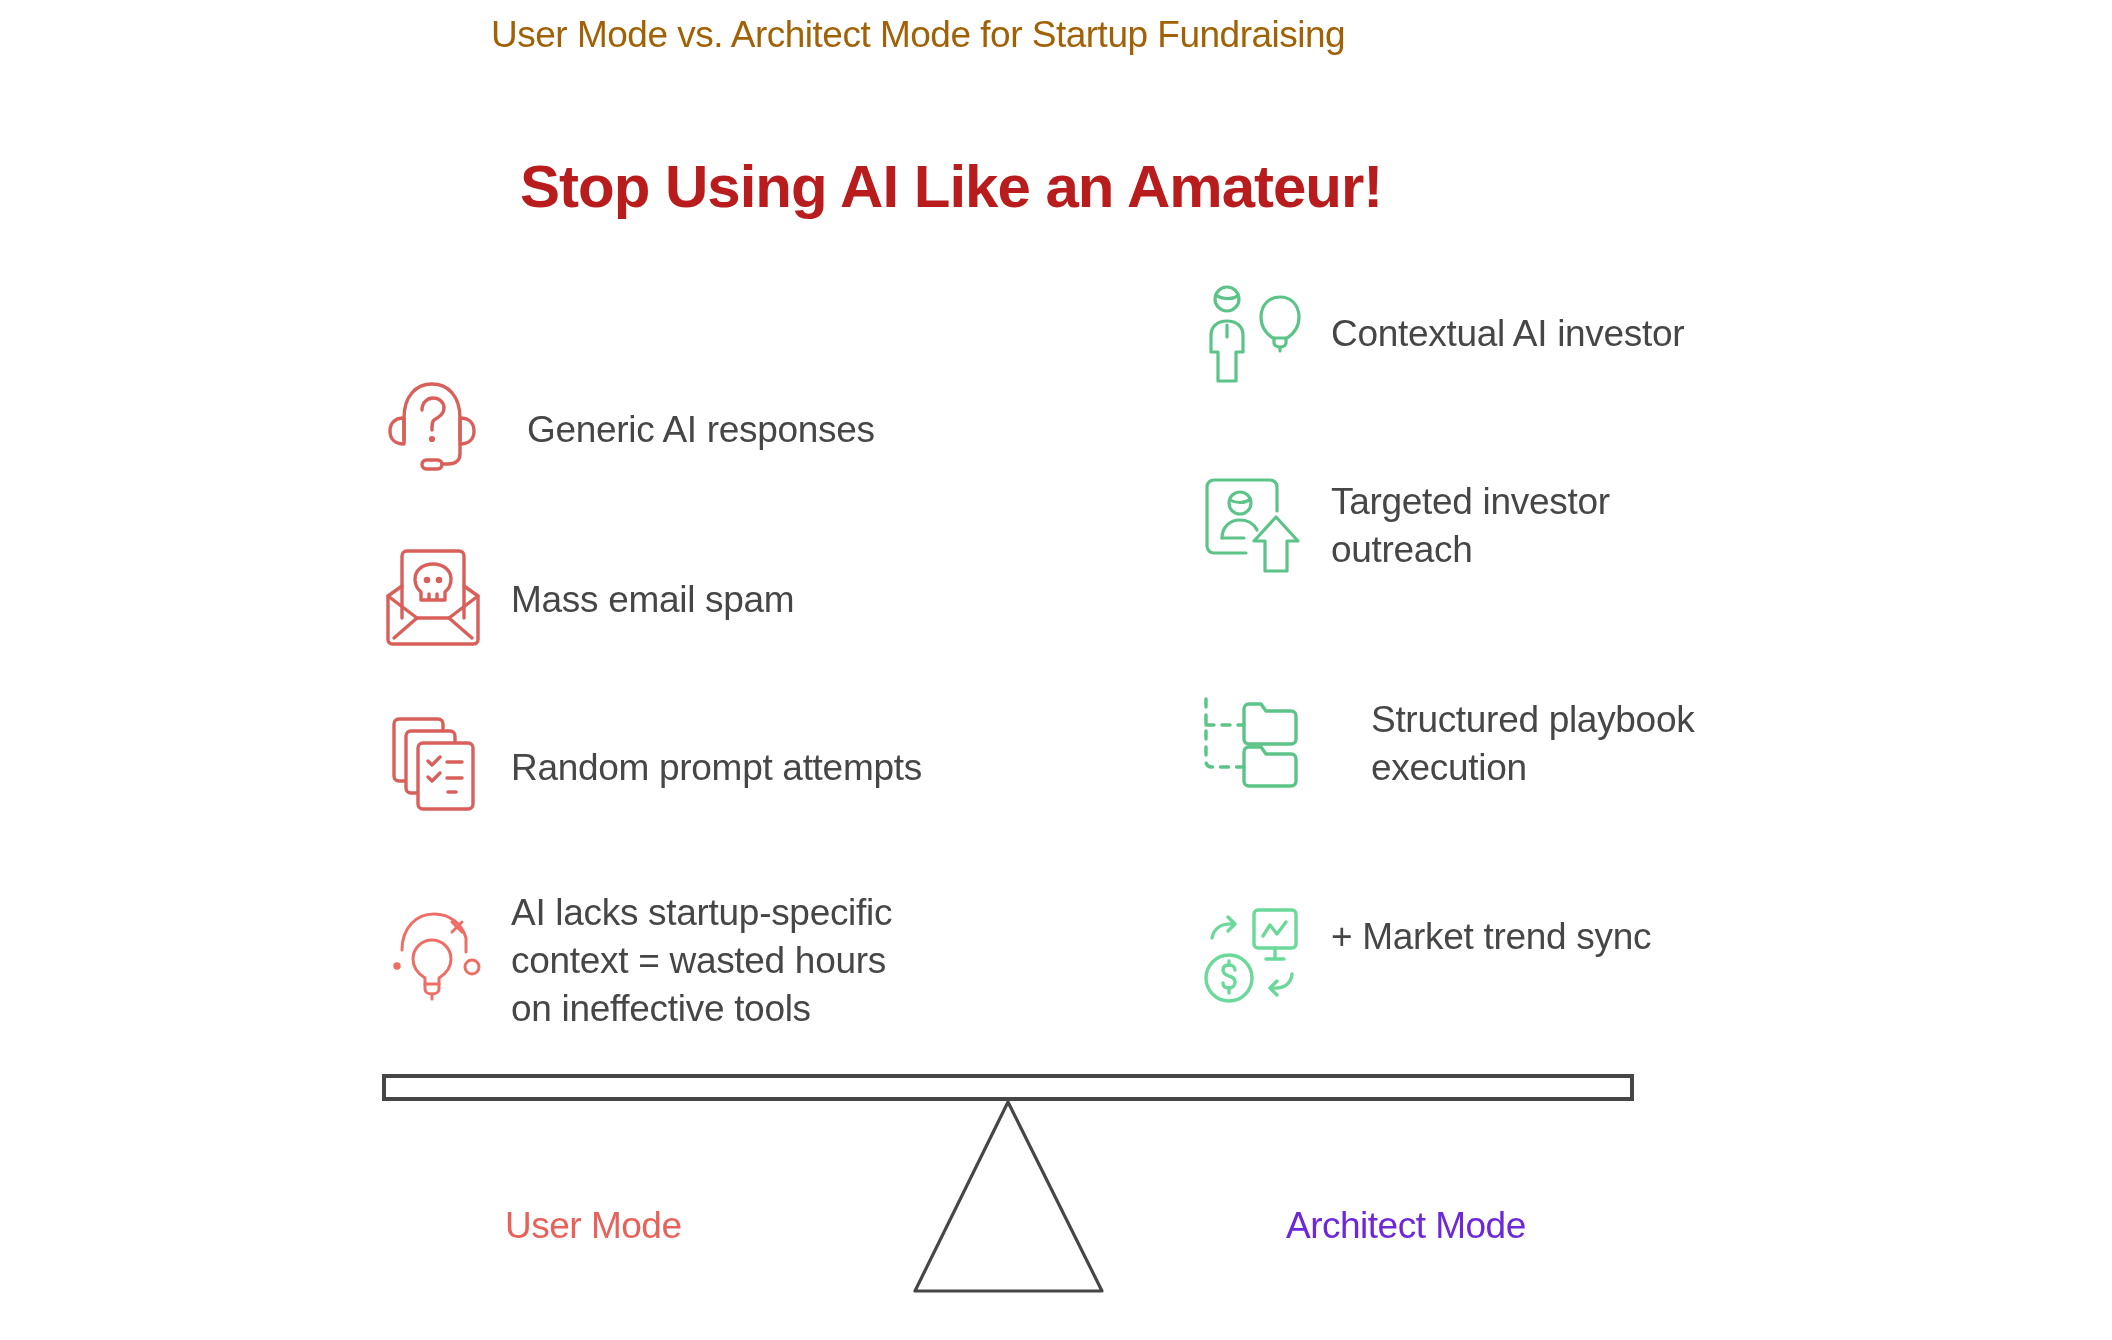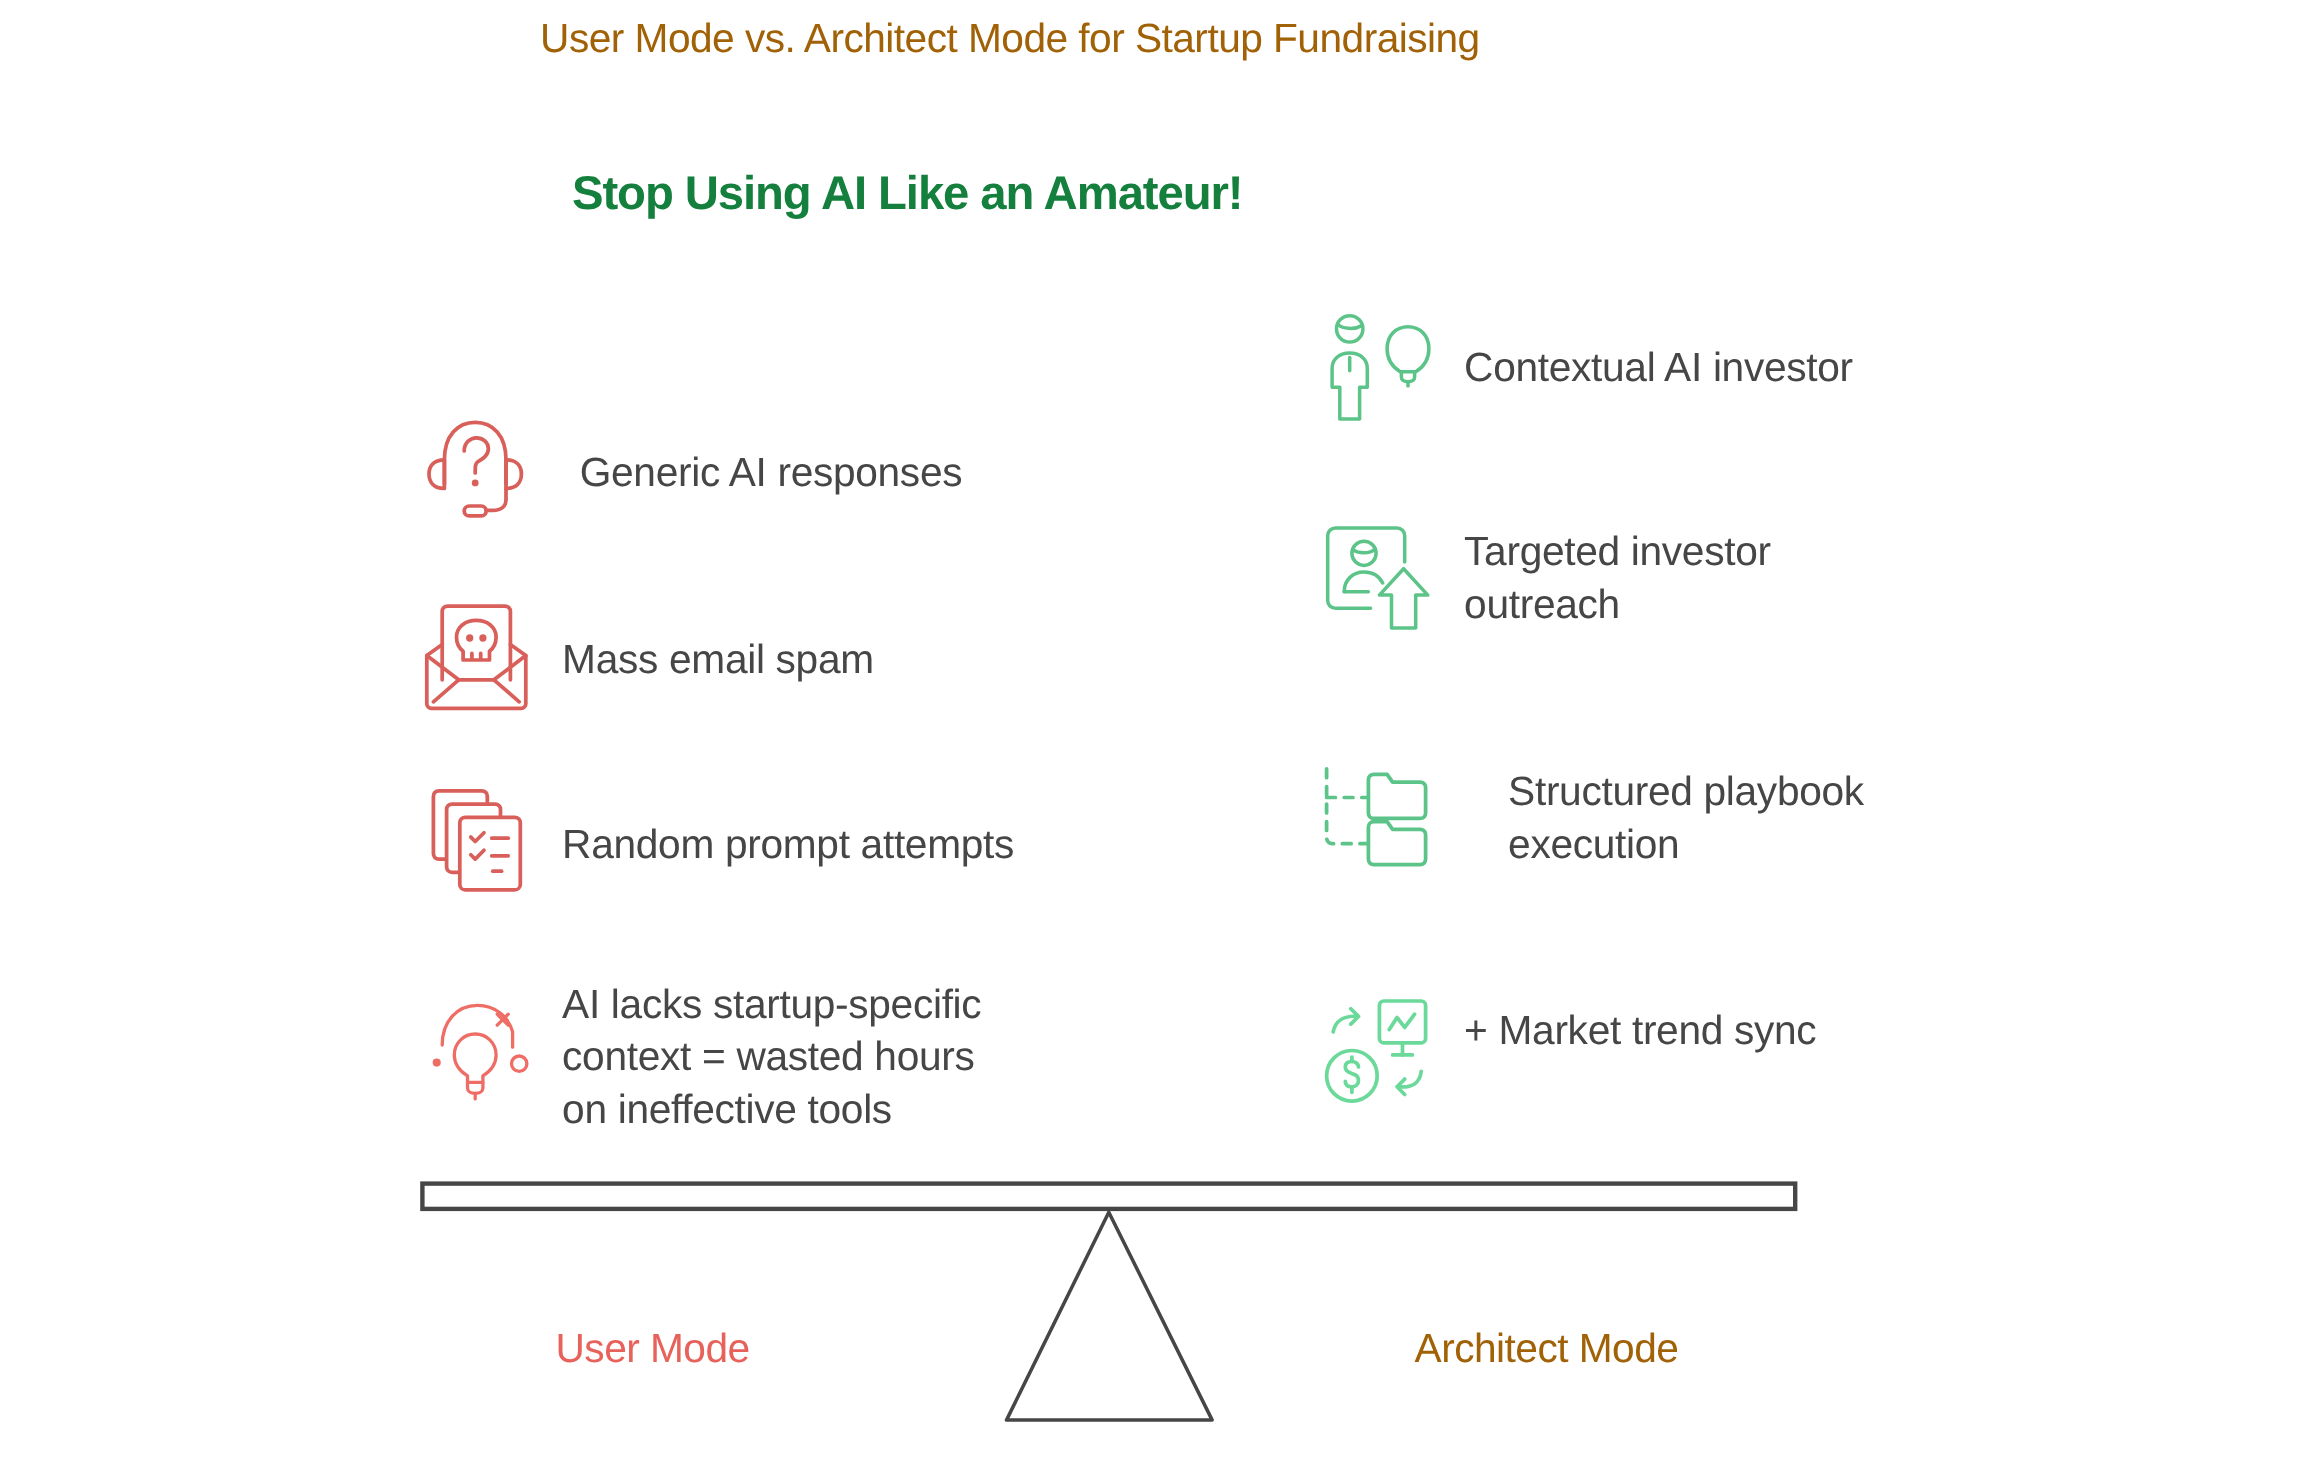--- a/index.html
+++ b/index.html
@@ -1,20 +1,20 @@
 <!DOCTYPE html>
 <html><head>
   <meta charset="utf-8">
   <style>
     html, body { margin:0; padding:0; background:#ffffff; }
     body { width:2112px; height:1340px; position:relative; overflow:hidden;
            font-family:"Liberation Sans", "DejaVu Sans", sans-serif; color:#464646; }
     .abs { position:absolute; }
     .subtitle { left:491px; top:14px; font-size:37px; color:#a16207; letter-spacing:-0.5px; white-space:nowrap; }
-    .title { left:520px; top:152px; font-size:43px; font-weight:bold; color:#15803d; letter-spacing:-1px; white-space:nowrap; }
+    .title { left:520px; top:152px; font-size:60px; font-weight:bold; color:#b91c1c; letter-spacing:-1px; white-space:nowrap; }
     .item-text { font-size:37px; line-height:48px; color:#464646; white-space:nowrap; letter-spacing:-0.3px; }
     .icon { position:absolute; }
     .icon svg { display:block; overflow:visible; }
     .mode-label { font-size:37px; white-space:nowrap; letter-spacing:-0.5px; }
     .seesaw { left:0; top:0; }
   </style>
 </head>
 <body>
 
 <div class="abs subtitle">User Mode vs. Architect Mode for Startup Fundraising</div>
@@ -168,13 +168,13 @@
     </div>
   </div>
 </div>
 
 <svg class="abs seesaw" width="2112" height="1340" viewBox="0 0 2112 1340" style="pointer-events:none;">
   <rect x="384" y="1076" width="1248" height="23" fill="#ffffff" stroke="#464646" stroke-width="4"></rect>
   <path d="M1008 1102 L915 1291 L1102 1291 Z" fill="#ffffff" stroke="#464646" stroke-width="3.2" stroke-linejoin="round"></path>
 </svg>
 
 <div class="abs mode-label" style="left:505px;top:1205px;color:#e8625c;">User Mode</div>
-<div class="abs mode-label" style="left:1286px;top:1205px;color:#a16207;">Architect Mode</div>
+<div class="abs mode-label" style="left:1286px;top:1205px;color:#6d28d9;">Architect Mode</div>
 
 </body></html>

